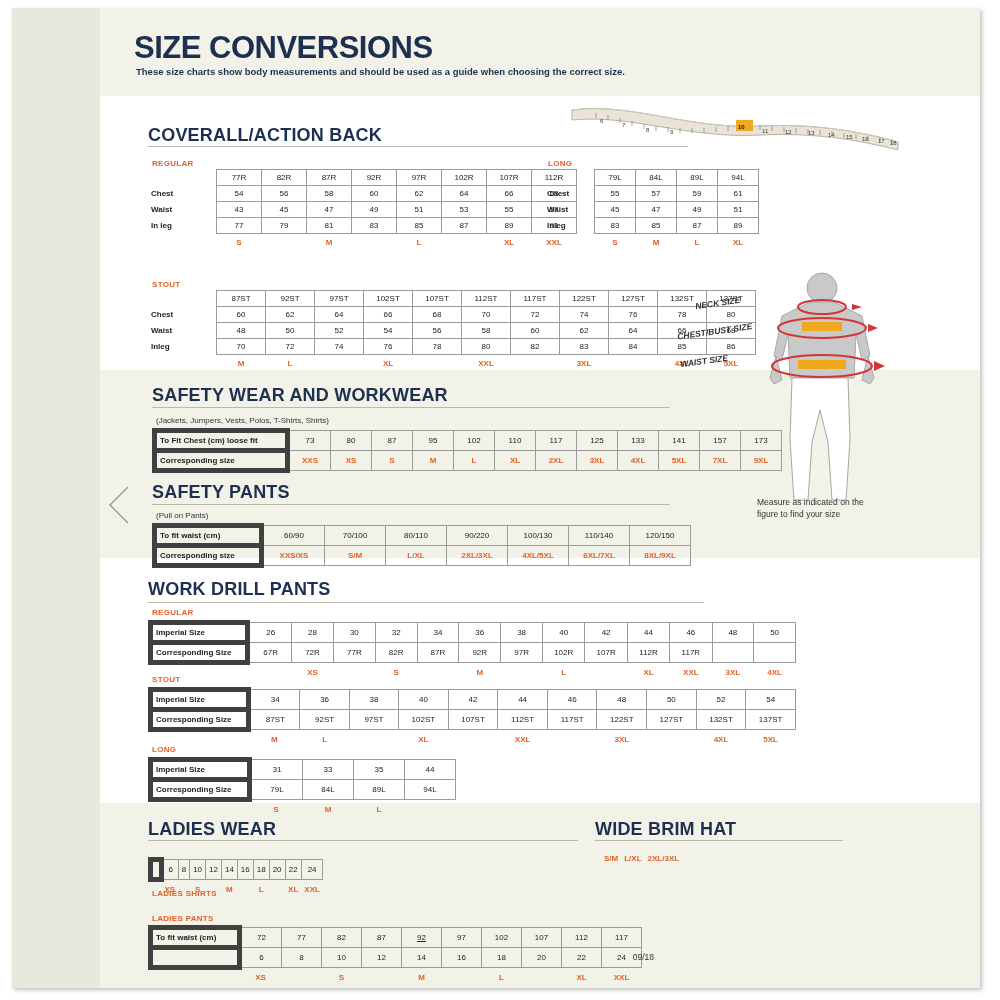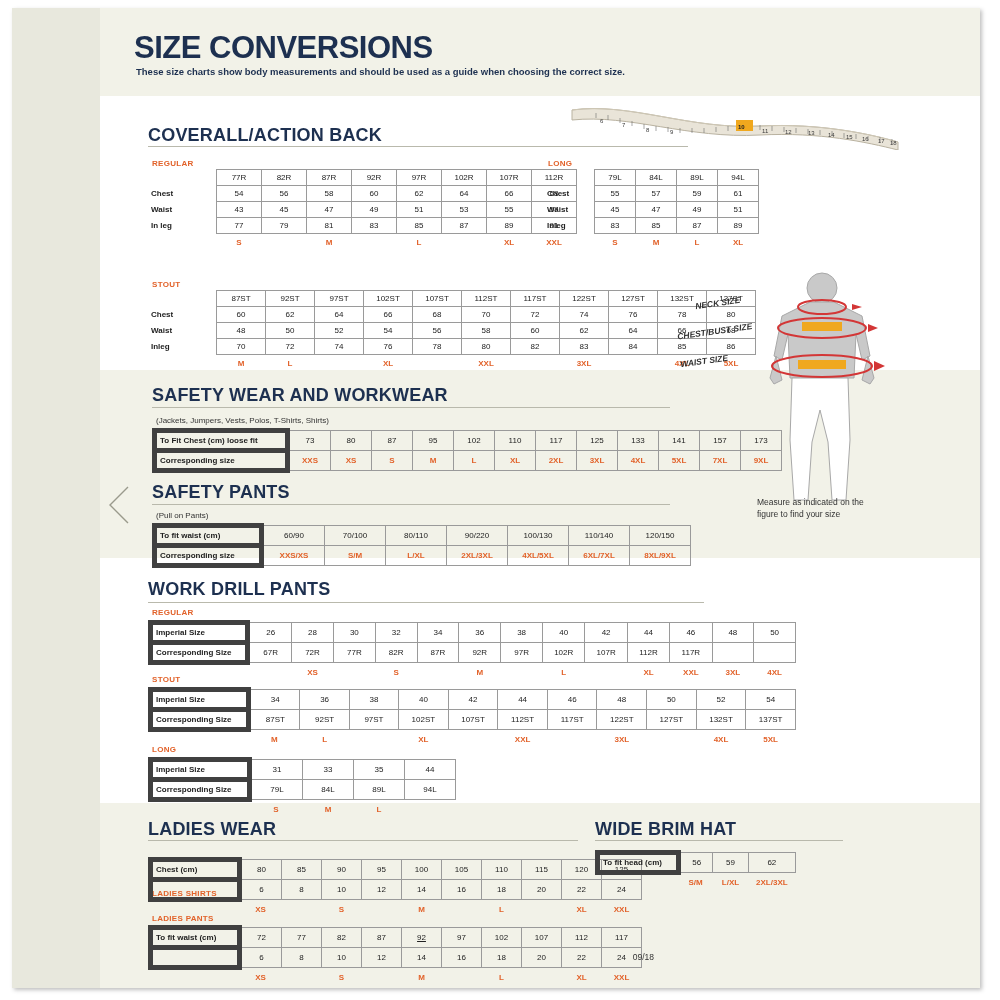--- a/index.html
+++ b/index.html
@@ -481,33 +481,20 @@
         </tr>
       </tbody>
         </table>
 
       <div class="sect-title" style="left:136px;top:811px;">LADIES WEAR</div>
       <div class="hr" style="left:136px;top:832px;width:430px;"></div>
 
       <div class="sub-orange" style="left:140px;top:838px;margin-top:43px;">LADIES SHIRTS</div>
       <table class="grid" style="left:136px;top:849px;">
         <tbody>
-            <tr>
-          <td class="lbl bord" style="width:78px;">Chest (cm)</td>
-          <td style="width:33px;">80</td>
-          <td style="width:33px;">85</td>
-          <td style="width:33px;">90</td>
-          <td style="width:33px;">95</td>
-          <td style="width:33px;">100</td>
-          <td style="width:33px;">105</td>
-          <td style="width:33px;">110</td>
-          <td style="width:33px;">115</td>
-          <td style="width:33px;">120</td>
-          <td style="width:33px;">125</td>
-        </tr>
         <tr>
           <td class="lbl bord"></td>
           <td>6</td>
           <td>8</td>
           <td>10</td>
           <td>12</td>
           <td>14</td>
           <td>16</td>
           <td>18</td>
           <td>20</td>
@@ -572,26 +559,20 @@
           <td>XL</td>
           <td>XXL</td>
         </tr>
       </tbody>
         </table>
 
       <div class="sect-title" style="left:583px;top:811px;">WIDE BRIM HAT</div>
       <div class="hr" style="left:583px;top:832px;width:248px;"></div>
       <table class="grid" style="left:583px;top:842px;">
         <tbody>
-            <tr>
-          <td class="lbl bord" style="width:88px;">To fit head (cm)</td>
-          <td style="width:48px;">56</td>
-          <td style="width:48px;">59</td>
-          <td style="width:56px;">62</td>
-        </tr>
         <tr class="sizes">
           <td></td>
           <td>S/M</td>
           <td>L/XL</td>
           <td>2XL/3XL</td>
         </tr>
       </tbody>
         </table>
 
       <svg style="position:absolute;left:690px;top:252px;width:230px;height:260px;" viewBox="0 0 230 260">

